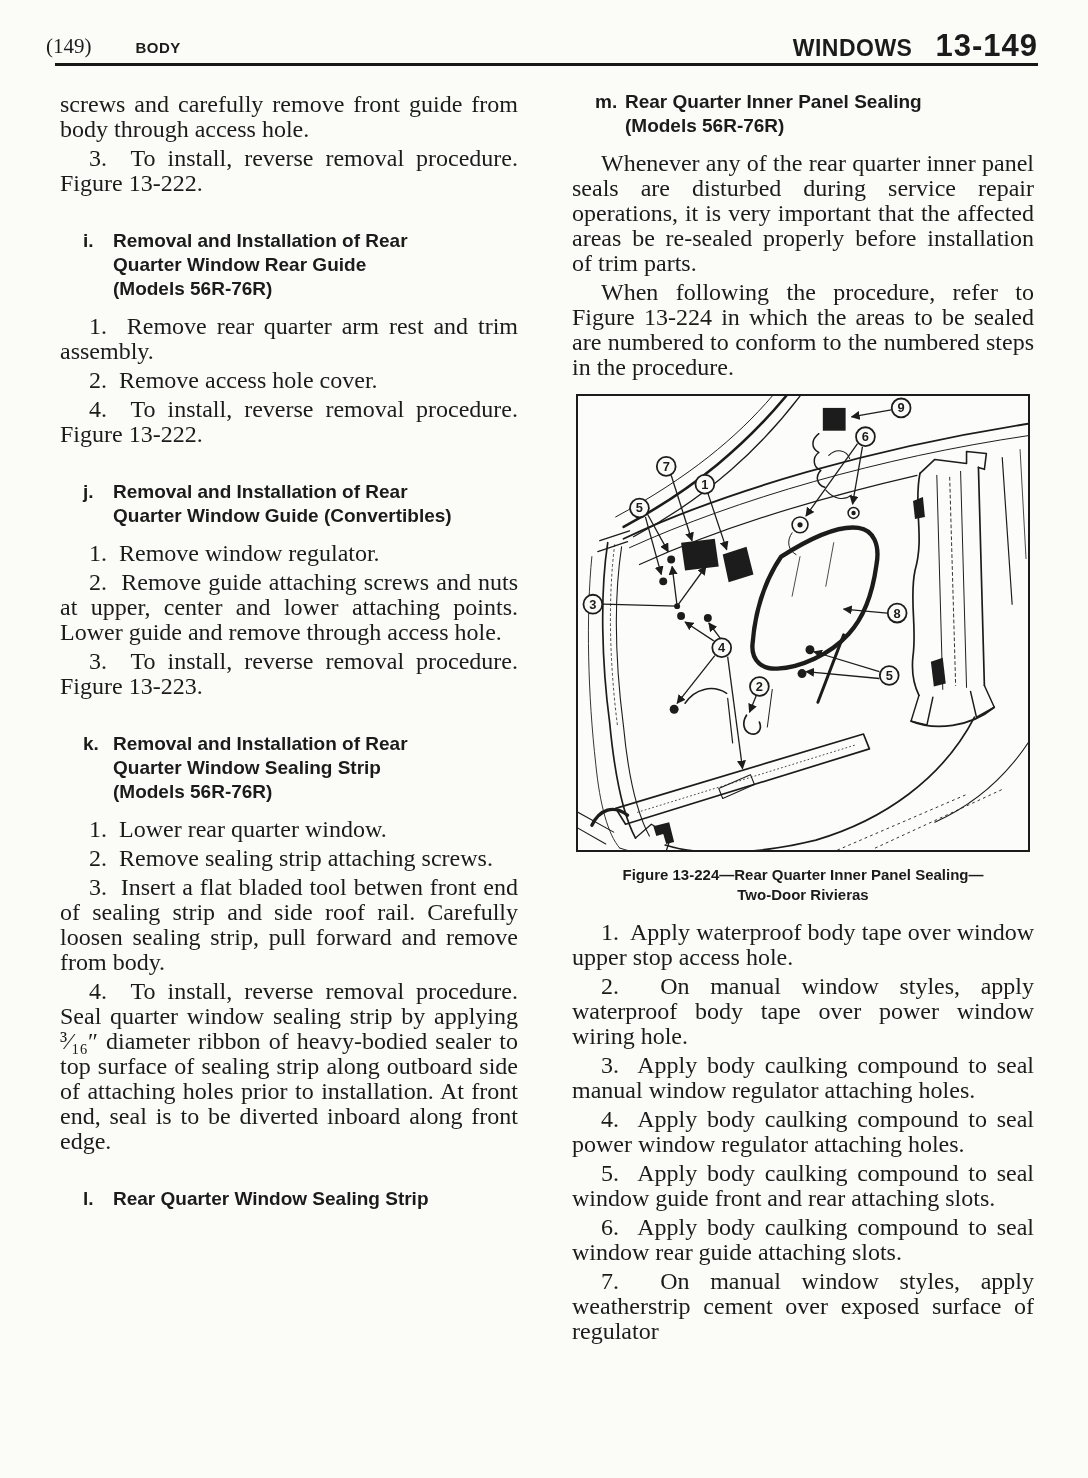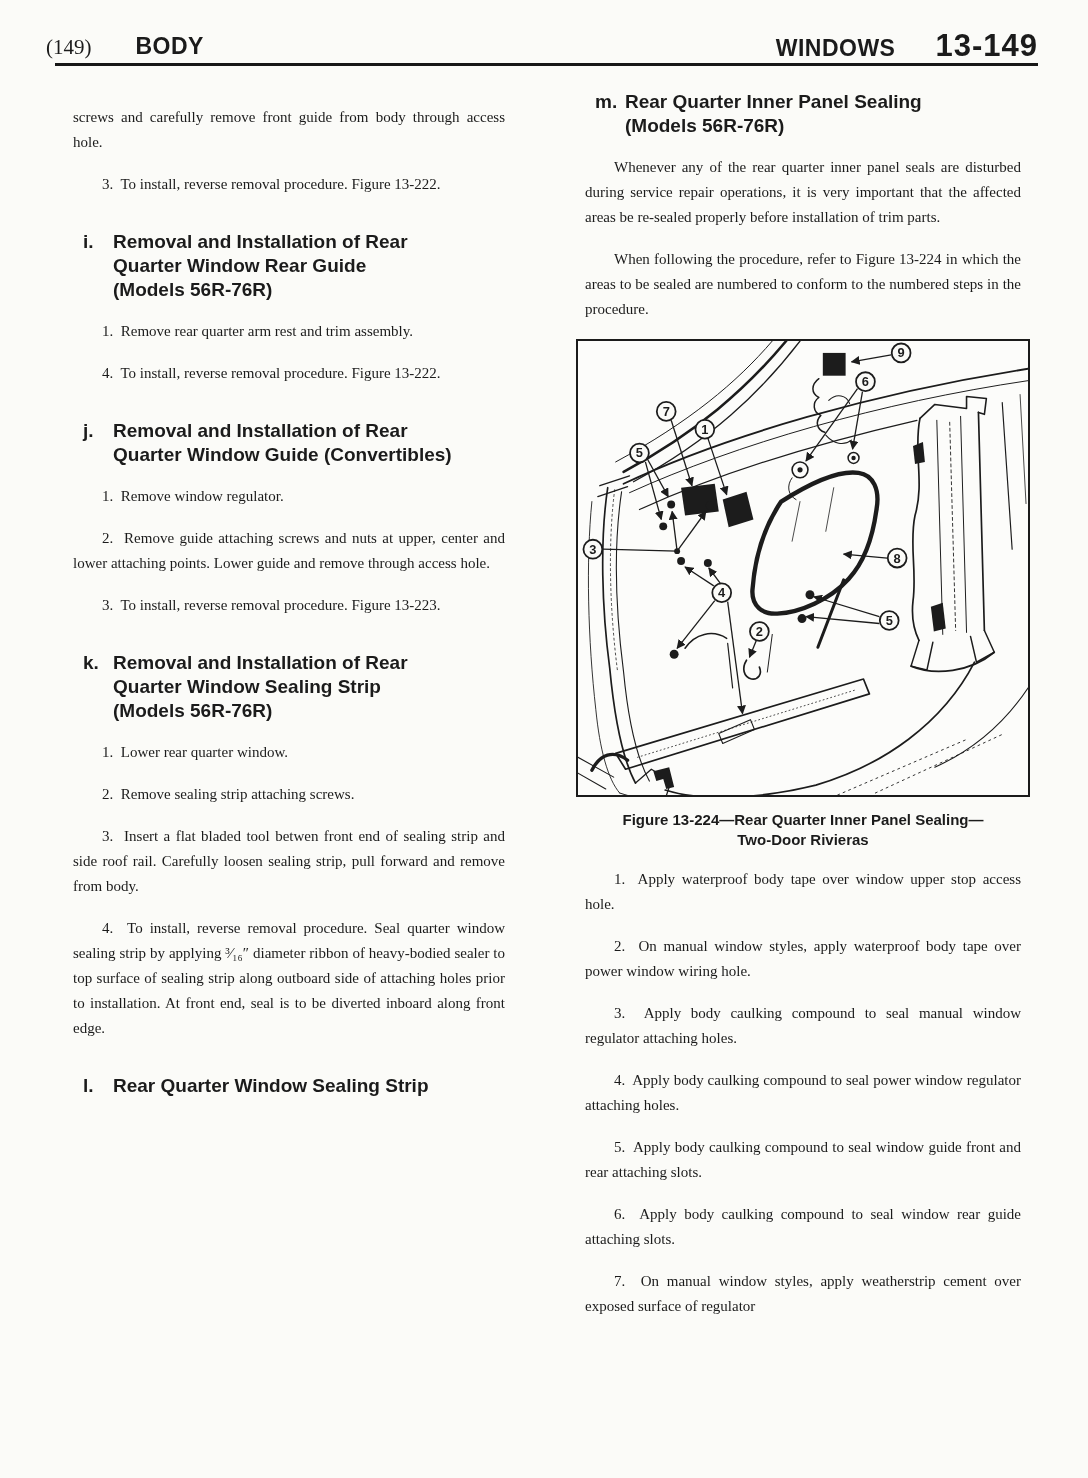--- a/index.html
+++ b/index.html
@@ -13,45 +13,45 @@
 
   
   .header {
     position: absolute; top: 28px; left: 46px; right: 50px;
     display: flex; align-items: center; justify-content: space-between;
   }
   .header .hgroup { display: flex; align-items: baseline; }
   .page-label { font-size: 21px; }
   .section-title {
     font-family: "Liberation Sans", "DejaVu Sans", sans-serif;
-    font-weight: bold; font-size: 23px; letter-spacing: .5px; margin-left: 44px;
+    font-weight: bold; font-size: 15px; letter-spacing: .5px; margin-left: 44px;
   }
   .chapter-title {
     font-family: "Liberation Sans", "DejaVu Sans", sans-serif;
     font-weight: bold; font-size: 23px; letter-spacing: .5px;
   }
   .page-number {
     font-family: "Liberation Sans", "DejaVu Sans", sans-serif;
-    font-weight: bold; font-size: 31px; letter-spacing: 1px; margin-left: 40px;
+    font-weight: bold; font-size: 31px; letter-spacing: 1px; margin-left: 23px;
   }
   .header-rule {
     position: absolute; top: 63px; left: 55px; right: 50px;
     height: 3px; background: #171717;
   }
 
   
   .columns {
     position: absolute; top: 88px; left: 56px; right: 50px;
     display: flex; gap: 46px;
   }
   .col-left  { width: 466px; }
   .col-right { width: 470px; }
 
   .para {
-    margin: 17px; font-size: 15px; line-height: 25px;
+    margin: 4px; font-size: 24px; line-height: 25px;
     text-align: justify;
   }
   .para.indent { text-indent: 29px; }
 
   .sec-heading {
     display: flex;
     margin: 33px 0 13px 27px;
     font-family: "Liberation Sans", "DejaVu Sans", sans-serif;
     font-weight: bold; font-size: 19px; line-height: 24px;
   }
@@ -106,20 +106,21 @@
 
       <div class="sec-heading">
         <span class="sec-letter">i.</span>
         <span>
           <span class="sec-line">Removal and Installation of Rear</span>
           <span class="sec-line">Quarter Window Rear Guide</span>
           <span class="sec-line">(Models 56R-76R)</span>
         </span>
       </div>
       <p class="para indent">1.&nbsp; Remove rear quarter arm rest and trim assembly.</p>
+      <p class="para indent">2.&nbsp; Remove access hole cover.</p>
       <p class="para indent">4.&nbsp; To install, reverse removal procedure. Figure 13-222.</p>
 
       <div class="sec-heading">
         <span class="sec-letter">j.</span>
         <span>
           <span class="sec-line">Removal and Installation of Rear</span>
           <span class="sec-line">Quarter Window Guide (Convertibles)</span>
         </span>
       </div>
       <p class="para indent">1.&nbsp; Remove window regulator.</p>

